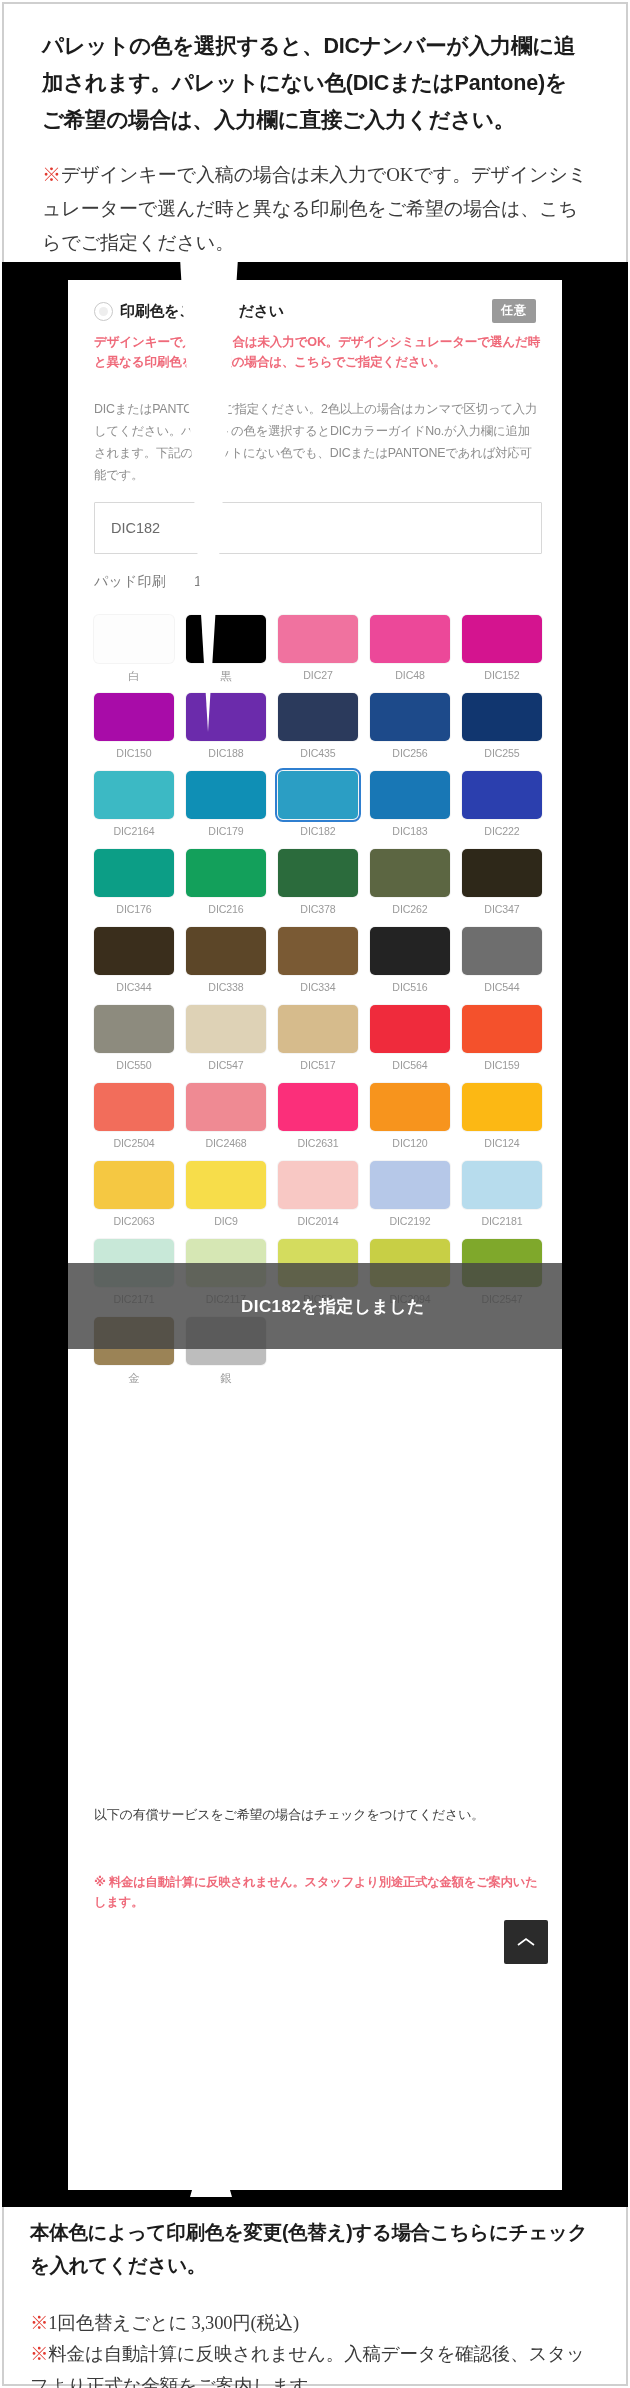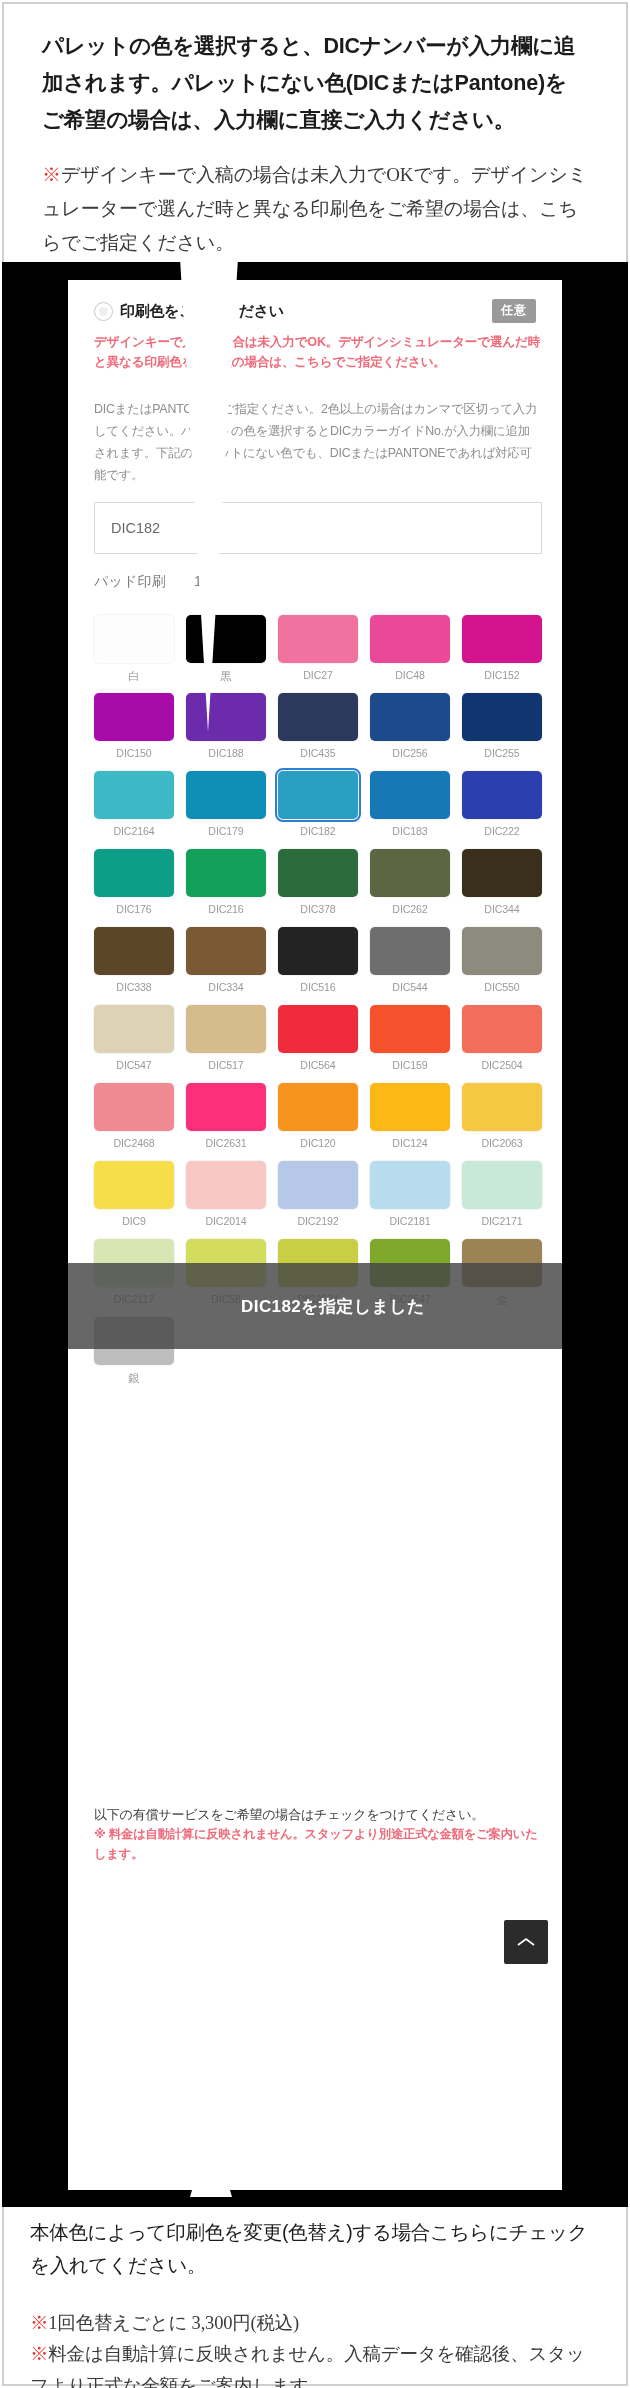--- a/index.html
+++ b/index.html
@@ -115,21 +115,21 @@
   }
   .toast span {
     color:#fff; font-size:17px; font-weight:bold; letter-spacing:0.4px;
   }
 
   
   .paid {
     position:absolute; left:26px; top:1524px; width:452px;
     font-size:13px; color:#3c3c3c; line-height:1.62; letter-spacing:-0.2px;
   }
-  .paid .red { color:#ef6a7a; font-size:12.3px; font-weight:bold; }
+  .paid .red { color:#ef6a7a; font-size:12.3px; font-weight:bold;margin-top:48px; }
   .chk-row {
     position:absolute; left:26px; top:1618px; width:452px; height:40px;
     display:flex; align-items:center;
     border-top:1px solid #ececec;
   }
   .chk-box {
     width:17px; height:17px; border:1px solid #bdbdbd; background:#fff;
     border-radius:2px; margin-right:10px; flex:0 0 auto;
   }
   .chk-lab { font-size:13.5px; color:#3c3c3c; letter-spacing:-0.2px; }
@@ -146,21 +146,21 @@
     border-radius:2px;
   }
   .to-top svg { display:block; }
 
   
   .wedge { position:absolute; }
 
   
   .bot-ann { position:absolute; left:0; top:2216px; width:630px; padding:0 30px; }
   .bot-bold {
-    font-size:19.5px; font-weight:normal; color:#1c1c1c; line-height:1.68;
+    font-size:19.5px; font-weight:bold; color:#1c1c1c; line-height:1.68;
     letter-spacing:-0.3px;
   }
   .bot-note {
     margin-top:26px; font-size:18.5px; color:#3a3a3a; line-height:1.72;
     letter-spacing:-0.2px;
     font-family:"Liberation Serif","DejaVu Serif",serif;
   }
   .bot-note .mark { color:#e2392f; }
 </style>
 </head>
@@ -270,20 +270,24 @@
           </div>
           <div class="sw-cell">
             <span class="sw" style="background: rgb(43, 107, 60);"></span>
             <div class="sw-lab">DIC378</div>
           </div>
           <div class="sw-cell">
             <span class="sw" style="background: rgb(92, 102, 66);"></span>
             <div class="sw-lab">DIC262</div>
           </div>
           <div class="sw-cell">
+            <span class="sw" style="background: rgb(46, 40, 25);"></span>
+            <div class="sw-lab">DIC347</div>
+          </div>
+          <div class="sw-cell">
             <span class="sw" style="background: rgb(58, 46, 28);"></span>
             <div class="sw-lab">DIC344</div>
           </div>
           <div class="sw-cell">
             <span class="sw" style="background: rgb(92, 70, 40);"></span>
             <div class="sw-lab">DIC338</div>
           </div>
           <div class="sw-cell">
             <span class="sw" style="background: rgb(122, 90, 52);"></span>
             <div class="sw-lab">DIC334</div>

